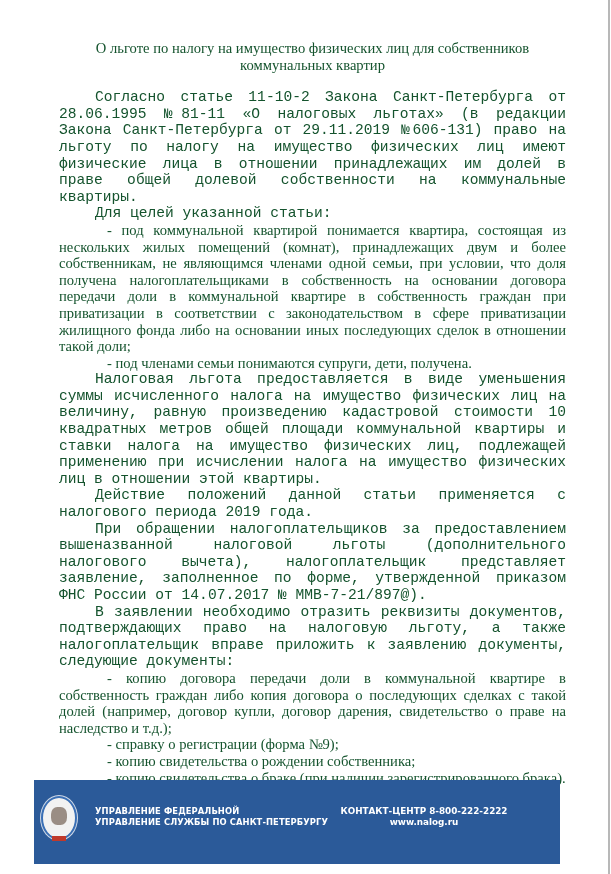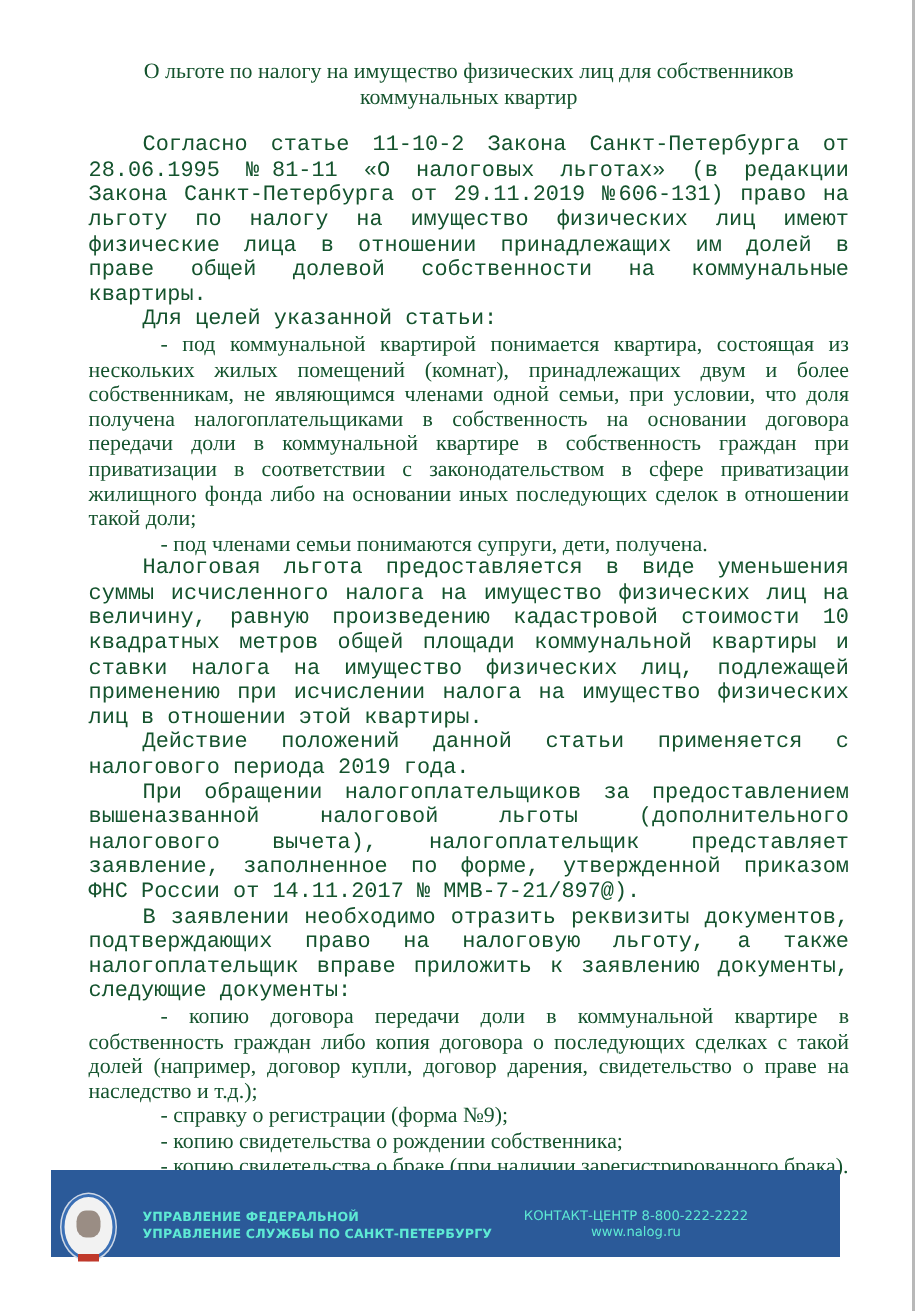--- a/index.html
+++ b/index.html
@@ -8,47 +8,47 @@
   .page {
     position: absolute; left: 59px; top: 40px; width: 507px;
     font-family: "Liberation Serif", serif; font-size: 14.6px; line-height: 16.6px;
     color: #14532d;
   }
   .title { text-align: center; font-size: 14.6px; line-height: 16.6px; margin: 0 0 16px 0; }
   p { margin: 0; text-align: justify; }
   p.ind { text-indent: 36px; font-family: Liberation Mono, monospace; }
   p.ind2 { text-indent: 48px; }
   .banner {
-    position: absolute; left: 34px; top: 780px; width: 526px; height: 58px;
-    background: #2b5a99; color: #5eead4; font-family: "DejaVu Sans", sans-serif;
+    position: absolute; left: 34px; top: 780px; width: 526px; height: 84px;
+    background: #2b5a99; color: #ffffff; font-family: "DejaVu Sans", sans-serif;
   }
   .logo {
     position: absolute; left: 7px; top: 16px; width: 32px; height: 40px;
     border-radius: 50%; background: #f2f2f2; border: 2px solid #3a6fb5;
     box-shadow: 0 0 0 1px #cfd8e6;
   }
   .logo .inner { position: absolute; left: 8px; top: 9px; width: 16px; height: 18px; border-radius: 40%; background: #9a8d84; }
   .logo .ribbon { position: absolute; left: 9px; bottom: -3px; width: 14px; height: 5px; background: #c0392b; }
   .org { position: absolute; left: 61px; top: 26px; font-size: 8.4px; line-height: 11px; font-weight: bold; letter-spacing: 0.1px; }
-  .contact { position: absolute; left: 300px; top: 26px; width: 180px; text-align: center; font-size: 8.8px; line-height: 11px; font-weight: normal; }
+  .contact { position: absolute; left: 300px; top: 26px; width: 180px; text-align: center; font-size: 8.8px; line-height: 11px; font-weight: bold; }
 </style>
 </head>
 <body>
 
 <div class="edge"></div>
 
 <div class="page">
   <div class="title">О льготе по налогу на имущество физических лиц для собственников коммунальных квартир</div>
   <p class="ind">Согласно статье 11-10-2 Закона Санкт-Петербурга от 28.06.1995 №81-11 «О налоговых льготах» (в редакции Закона Санкт-Петербурга от 29.11.2019 №606-131) право на льготу по налогу на имущество физических лиц имеют физические лица в отношении принадлежащих им долей в праве общей долевой собственности на коммунальные квартиры.</p>
   <p class="ind">Для целей указанной статьи:</p>
   <p class="ind2">- под коммунальной квартирой понимается квартира, состоящая из нескольких жилых помещений (комнат), принадлежащих двум и более собственникам, не являющимся членами одной семьи, при условии, что доля получена налогоплательщиками в собственность на основании договора передачи доли в коммунальной квартире в собственность граждан при приватизации в соответствии с законодательством в сфере приватизации жилищного фонда либо на основании иных последующих сделок в отношении такой доли;</p>
   <p class="ind2">- под членами семьи понимаются супруги, дети, получена.</p>
   <p class="ind">Налоговая льгота предоставляется в виде уменьшения суммы исчисленного налога на имущество физических лиц на величину, равную произведению кадастровой стоимости 10 квадратных метров общей площади коммунальной квартиры и ставки налога на имущество физических лиц, подлежащей применению при исчислении налога на имущество физических лиц в отношении этой квартиры.</p>
   <p class="ind">Действие положений данной статьи применяется с налогового периода 2019 года.</p>
-  <p class="ind">При обращении налогоплательщиков за предоставлением вышеназванной налоговой льготы (дополнительного налогового вычета), налогоплательщик представляет заявление, заполненное по форме, утвержденной приказом ФНС России от 14.11.2017 № ММВ-7-21/897@).</p>
+  <p class="ind">При обращении налогоплательщиков за предоставлением вышеназванной налоговой льготы (дополнительного налогового вычета), налогоплательщик представляет заявление, заполненное по форме, утвержденной приказом ФНС России от 14.07.2017 № ММВ-7-21/897@).</p>
   <p class="ind">В заявлении необходимо отразить реквизиты документов, подтверждающих право на налоговую льготу, а также налогоплательщик вправе приложить  к заявлению документы, следующие документы:</p>
   <p class="ind2">- копию договора передачи доли в коммунальной квартире в собственность граждан либо копия договора о последующих сделках с такой долей (например, договор купли, договор дарения, свидетельство о праве на наследство и т.д.);</p>
   <p class="ind2">- справку о регистрации (форма №9);</p>
   <p class="ind2">- копию свидетельства о рождении собственника;</p>
   <p class="ind2">- копию свидетельства о браке (при наличии зарегистрированного брака).</p>
 </div>
 
 <div class="banner">
   <div class="logo">
     <div class="inner"></div>

